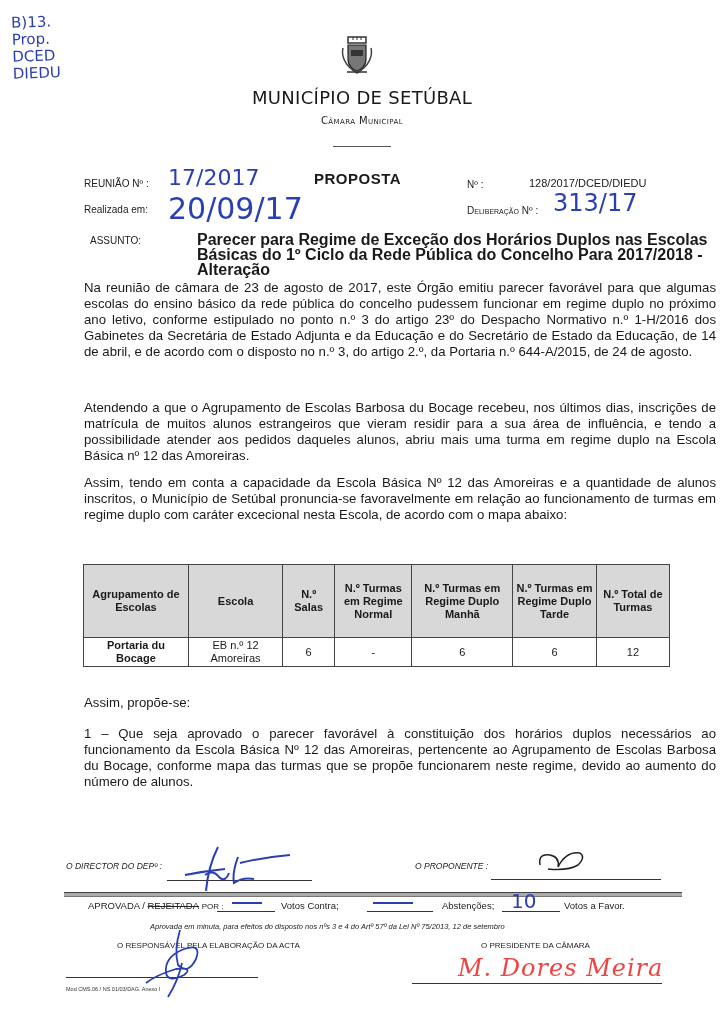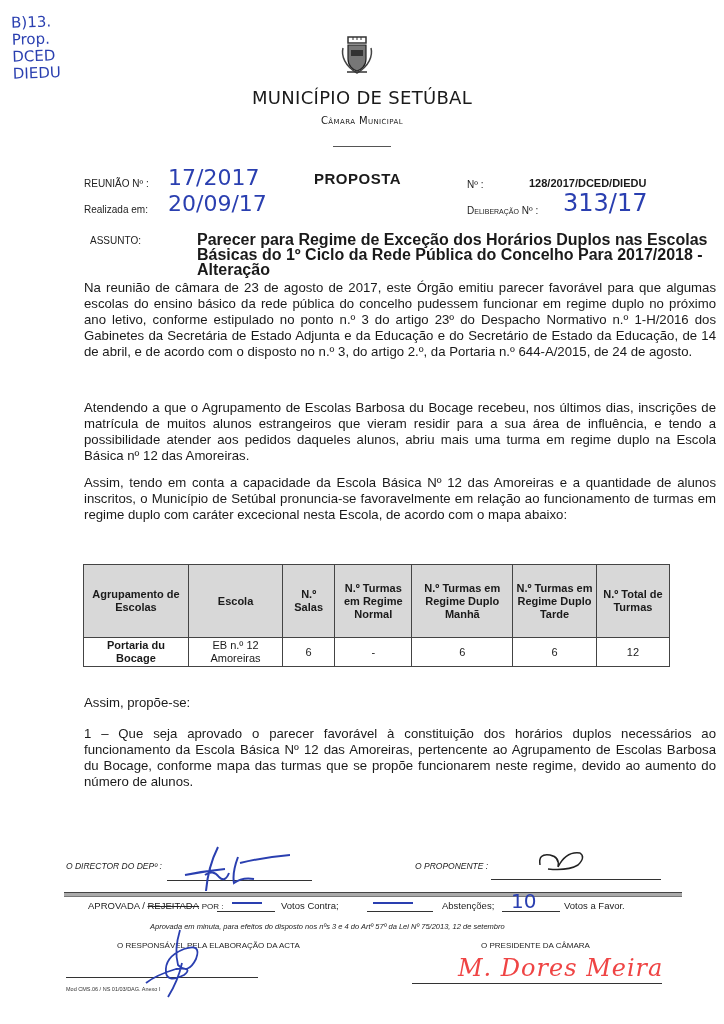--- a/index.html
+++ b/index.html
@@ -7,21 +7,21 @@
   .abs { position: absolute; }
   .hand { font-family: "DejaVu Sans", sans-serif; color: #2a3fb0; }
   .margin-note { left: 12px; top: 14px; font-size: 15px; line-height: 17px; color: #2a3fb0; font-family: "DejaVu Sans", sans-serif; transform: rotate(-2deg); }
   .crest { left: 340px; top: 36px; width: 34px; height: 40px; }
   .muni-title { left: 0; width: 724px; top: 87px; text-align: center; font-size: 18px; letter-spacing: 0.3px; font-family: "DejaVu Sans", sans-serif; }
   .camara { left: 0; width: 724px; top: 115px; text-align: center; font-size: 10px; font-family: "DejaVu Sans", sans-serif; font-variant: small-caps; letter-spacing: 0.4px; }
   .title-rule { left: 333px; top: 146px; width: 58px; height: 1px; background: #555; }
   .label-sm { font-size: 10px; color: #222; }
   .smallcaps { font-variant: small-caps; }
   .proposta { left: 314px; top: 170px; font-size: 15px; font-weight: bold; letter-spacing: 0.5px; }
-  .ref { left: 529px; top: 177px; font-size: 11px; font-weight: bold; }
+  .ref { left: 529px; top: 177px; font-size: 11px; font-weight: normal; }
   .assunto-text { left: 157px; top: 232px; width: 560px; font-size: 16px; font-weight: bold; line-height: 15px; margin-left: 40px; }
   .para { left: 84px; width: 632px; font-size: 13.2px; line-height: 16px; text-align: justify; }
   table.map { position: absolute; left: 83px; top: 564px; width: 587px; border-collapse: collapse; font-size: 11px; }
   table.map th, table.map td { border: 1px solid #444; text-align: center; vertical-align: middle; padding: 1px 3px; }
   table.map th { background: #d8d8d8; font-weight: bold; line-height: 13px; height: 70px; }
   table.map td { height: 26px; line-height: 13px; }
   table.map td.bold { font-weight: bold; }
   .sig-label { font-size: 8.5px; font-style: italic; color: #222; }
   .line { height: 1px; background: #333; }
   .double-rule { left: 64px; top: 892px; width: 618px; height: 3px; border-top: 1px solid #444; border-bottom: 1px solid #777; background: #aaa; }
@@ -50,28 +50,28 @@
   <path d="M7 36 h20" stroke="#333" stroke-width="1.5"></path>
 </svg>
 
 <div class="abs muni-title">MUNICÍPIO DE SETÚBAL</div>
 <div class="abs camara">Câmara Municipal</div>
 <div class="abs title-rule"></div>
 
 <div class="abs label-sm" style="left:84px; top:178px;">REUNIÃO Nº :</div>
 <div class="abs hand" style="left:168px; top:165px; font-size:22px;">17/2017</div>
 <div class="abs label-sm" style="left:84px; top:204px;">Realizada em:</div>
-<div class="abs hand" style="left:168px; top:191px; font-size:22px;">20/09/17</div>
+<div class="abs hand" style="left:168px; top:191px; font-size:30px;">20/09/17</div>
 
 <div class="abs proposta">PROPOSTA</div>
 
 <div class="abs label-sm" style="left:467px; top:179px;">Nº :</div>
 <div class="abs ref">128/2017/DCED/DIEDU</div>
 <div class="abs label-sm smallcaps" style="left:467px; top:205px;">Deliberação Nº :</div>
-<div class="abs hand" style="left:553px; top:189px; font-size:24px;margin-left:10px;">313/17</div>
+<div class="abs hand" style="left:553px; top:189px; font-size:24px;">313/17</div>
 
 <div class="abs label-sm" style="left:84px; top:235px;margin-left:6px;">ASSUNTO:</div>
 <div class="abs assunto-text">Parecer para Regime de Exceção dos Horários Duplos nas Escolas Básicas do 1º Ciclo da Rede Pública do Concelho Para 2017/2018 - Alteração</div>
 
 <div class="abs para" style="top:280px;">Na reunião de câmara de 23 de agosto de 2017, este Órgão emitiu parecer favorável para que algumas escolas do ensino básico da rede pública do concelho pudessem funcionar em regime duplo no próximo ano letivo, conforme estipulado no ponto n.º 3 do artigo 23º do Despacho Normativo n.º 1-H/2016 dos Gabinetes da Secretária de Estado Adjunta e da Educação e do Secretário de Estado da Educação, de 14 de abril, e de acordo com o disposto no n.º 3, do artigo 2.º, da Portaria n.º 644-A/2015, de 24 de agosto.</div>
 <div class="abs para" style="top:400px;">Atendendo a que o Agrupamento de Escolas Barbosa du Bocage recebeu, nos últimos dias, inscrições de matrícula de muitos alunos estrangeiros que vieram residir para a sua área de influência, e tendo a possibilidade atender aos pedidos daqueles alunos, abriu mais uma turma em regime duplo na Escola Básica nº 12 das Amoreiras.</div>
 <div class="abs para" style="top:475px;">Assim, tendo em conta a capacidade da Escola Básica Nº 12 das Amoreiras e a quantidade de alunos inscritos, o Município de Setúbal pronuncia-se favoravelmente em relação ao funcionamento de turmas em regime duplo com caráter excecional nesta Escola, de acordo com o mapa abaixo:</div>
 
 <table class="map">
   <thead>

